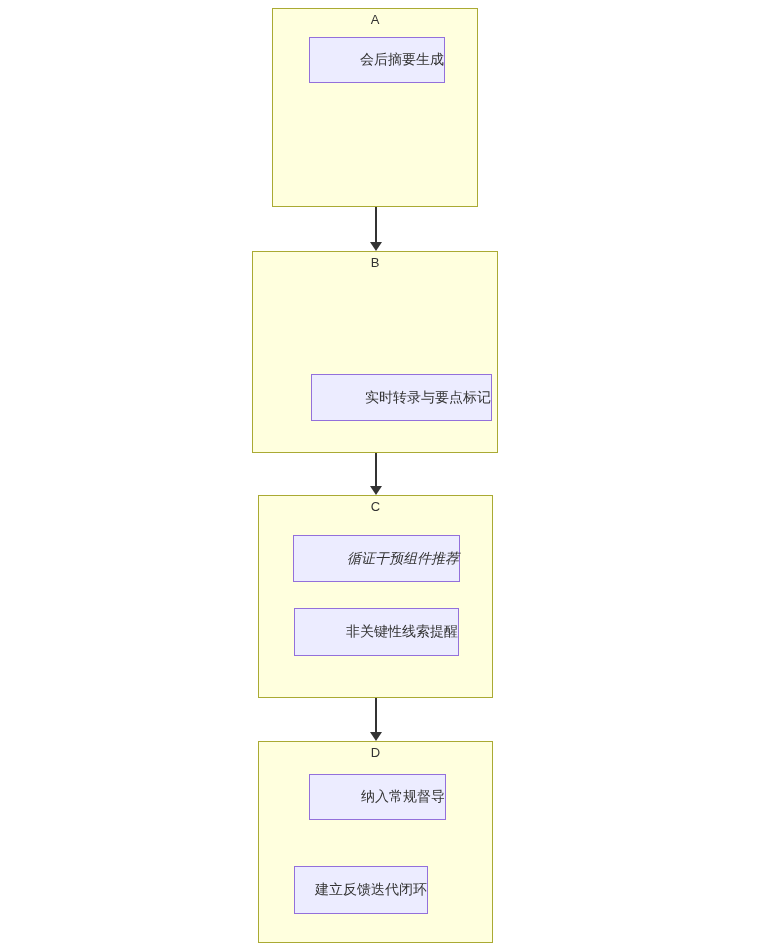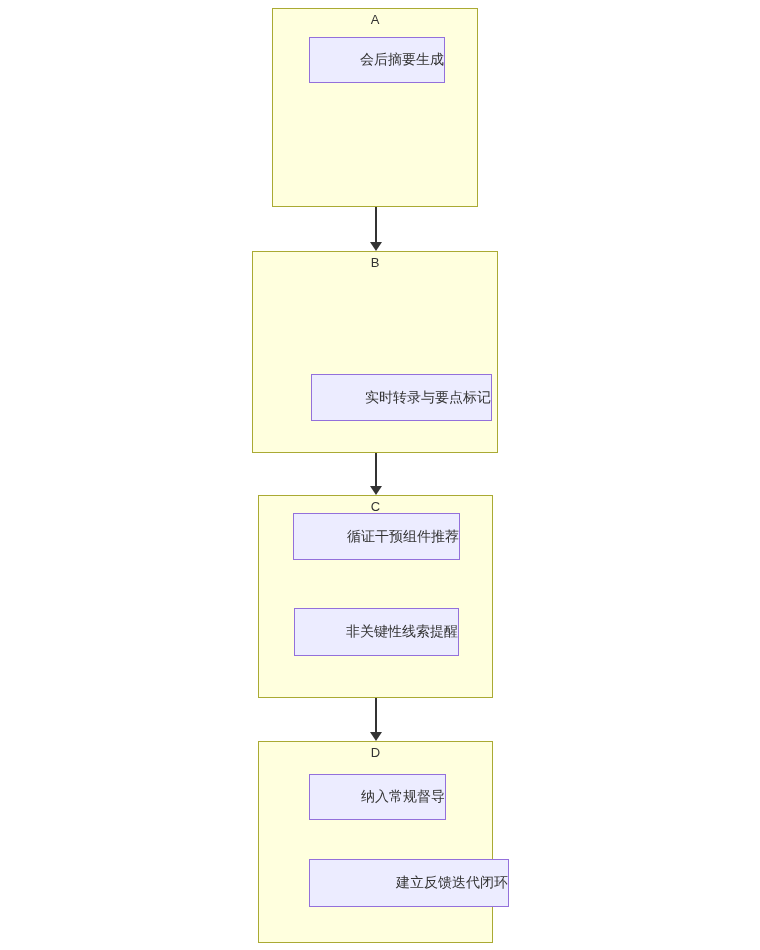--- a/index.html
+++ b/index.html
@@ -44,24 +44,24 @@
     background: var(--node-fill, #ececff);
     border: 1px solid var(--node-border, #9370db);
     font-size: 14px;
     color: var(--text, #333333);
     white-space: nowrap;
   }
   #node-A1 { left: 36px; top: 28px;  width: 136px; height: 46px; }
   #node-A2 { left: 41px; top: 120px; width: 125px; height: 47px; }
   #node-B1 { left: 40px; top: 31px;  width: 168px; height: 47px; }
   #node-B2 { left: 34px; top: 122px; width: 181px; height: 47px; margin-left: 24px; }
-  #node-C1 { left: 34px; top: 17px;  width: 167px; height: 47px; }
+  #node-C1 { left: 34px; top: 39px;  width: 167px; height: 47px; font-style: italic; }
   #node-C2 { left: 35px; top: 112px; width: 165px; height: 48px; }
   #node-D1 { left: 50px; top: 32px;  width: 137px; height: 46px; }
-  #node-D2 { left: 35px; top: 117px; width: 200px; height: 48px; margin-left: 15px; }
+  #node-D2 { left: 35px; top: 124px; width: 134px; height: 48px; }
 
   .edge {
     position: absolute;
     left: 370px;
     width: 12px;
     display: flex;
     flex-direction: column;
     align-items: center;
   }
   #edge-1 { top: 207px; height: 44px; }

